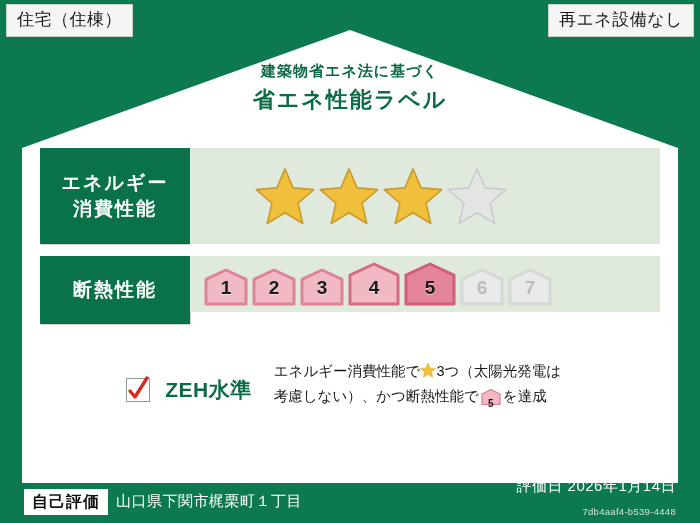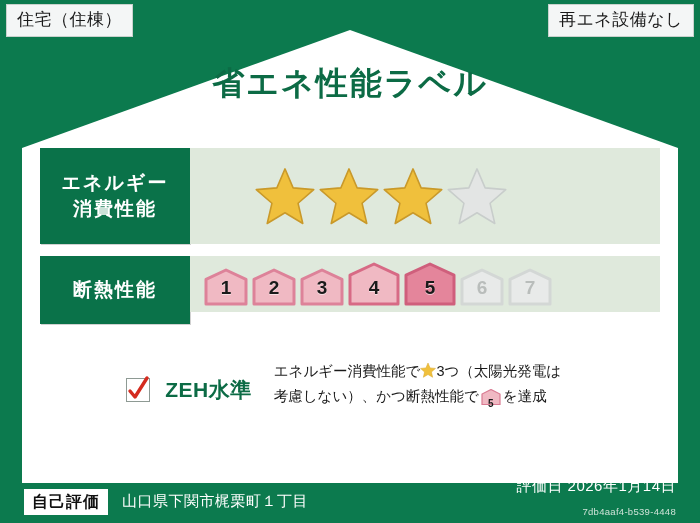--- a/index.html
+++ b/index.html
@@ -44,21 +44,21 @@
   
   .title-wrap{
     position:absolute;left:0;right:0;top:62px;text-align:center;
     pointer-events:none;
   }
   .title-sub{
     font-size:15px;font-weight:bold;color:#0c6b45;letter-spacing:1px;
     margin-bottom:4px;
   }
   .title-main{
-    font-size:32px;font-weight:bold;color:#0c6b45;letter-spacing:2px;
+    font-size:22px;font-weight:bold;color:#0c6b45;letter-spacing:2px;
   }
 
   
   .rows{
     position:absolute;left:40px;right:40px;top:148px;
   }
   .row{display:flex;align-items:stretch;margin-bottom:12px;}
   .row-label{
     background:#0a7249;color:#fff;
     width:150px;min-width:150px;
@@ -119,21 +119,21 @@
     position:absolute;left:0;right:0;bottom:1px;text-align:center;
     font-size:10px;font-weight:bold;color:#1a1a1a;
   }
 
   
   .footer{
     position:absolute;left:0;right:0;bottom:0;height:42px;
     color:#fff;
   }
   .footer-left{
-    position:absolute;left:24px;bottom:8px;display:flex;align-items:center;gap:14px;
+    position:absolute;left:24px;bottom:8px;display:flex;align-items:center;gap:8px;
   }
   .self-badge{
     background:#fff;color:#111;font-size:16px;font-weight:bold;
     padding:3px 8px 4px;letter-spacing:1px;line-height:1.2;
   }
   .address{font-size:15px;color:#fff;letter-spacing:.5px;white-space:nowrap;}
   .footer-right{
     position:absolute;right:24px;bottom:6px;text-align:right;
   }
   .eval-date{font-size:15px;color:#fff;letter-spacing:.5px;line-height:1.3;}
@@ -149,20 +149,21 @@
       <polygon points="328,0 656,118 656,122 0,122 0,118" fill="#ffffff"></polygon>
     </svg>
   </div>
 
   <div class="house-body"></div>
 
   <div class="tag" id="tag-building-type">住宅（住棟）</div>
   <div class="tag" id="tag-renewable">再エネ設備なし</div>
 
   <div class="title-wrap">
+    <div class="title-sub">建築物省エネ法に基づく</div>
     <div class="title-main">省エネ性能ラベル</div>
   </div>
 
   <div class="rows">
 
     <div class="row" id="row-energy">
       <div class="row-label">
         <span>エネルギー</span>
         <span>消費性能</span>
       </div>

